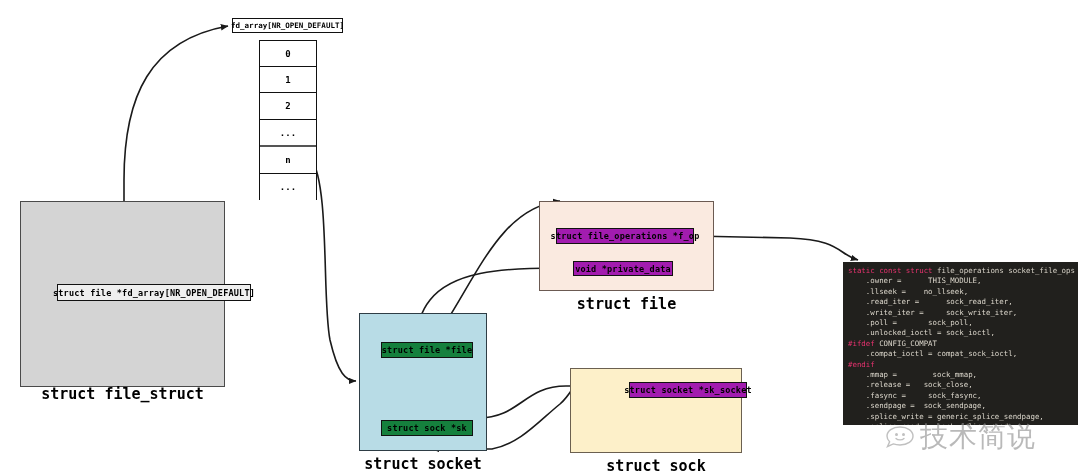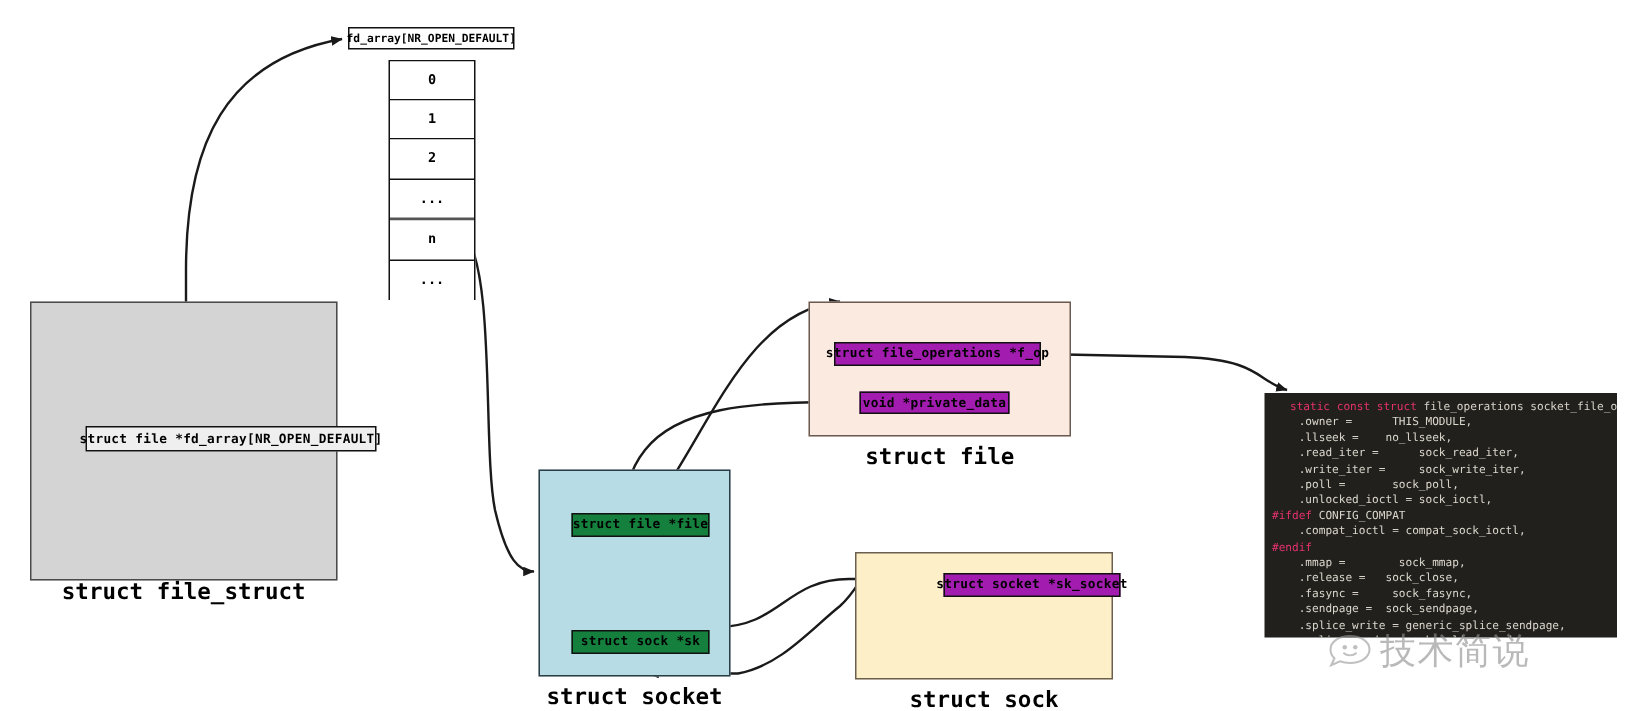--- a/index.html
+++ b/index.html
@@ -59,29 +59,29 @@
   .cell.thick{border-bottom:2.5px solid #555;}
 
   
   .code{
     position:absolute;background:#21201d;box-sizing:border-box;
     padding:4px 6px 4px 5px;overflow:hidden;
     font-family:"DejaVu Sans Mono","Liberation Mono",monospace;
     font-size:7.4px;line-height:10.4px;color:#dcd7cc;
     white-space:pre;
   }
-  .code .kw{color:#e6326e;margin-left:12px;}
+  .code .kw{color:#e6326e;}
   .code .pp{color:#e6326e;}
   .code .ty{color:#d8d3c8;}
 
   
   .wm{position:absolute;display:flex;align-items:center;gap:5px;opacity:.62;}
   .wm-txt{
     font-family:"DejaVu Sans","Liberation Sans",sans-serif;
-    font-size:24px;color:#8f8f8f;letter-spacing:1px;font-weight:500;
+    font-size:28px;color:#8f8f8f;letter-spacing:1px;font-weight:500;
   }
 </style>
 </head>
 <body>
 
 <div id="canvas">
 
   <svg class="wires" viewBox="0 0 1086 474" xmlns="http://www.w3.org/2000/svg">
     <defs>
       <marker id="ah" markerWidth="9" markerHeight="9" refX="7.2" refY="3.2" orient="auto" markerUnits="userSpaceOnUse">

